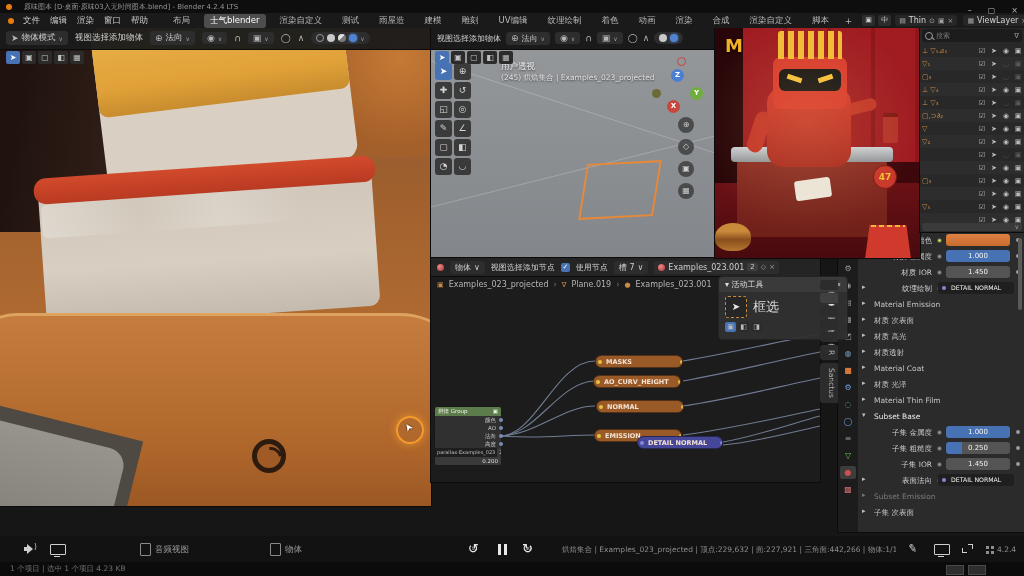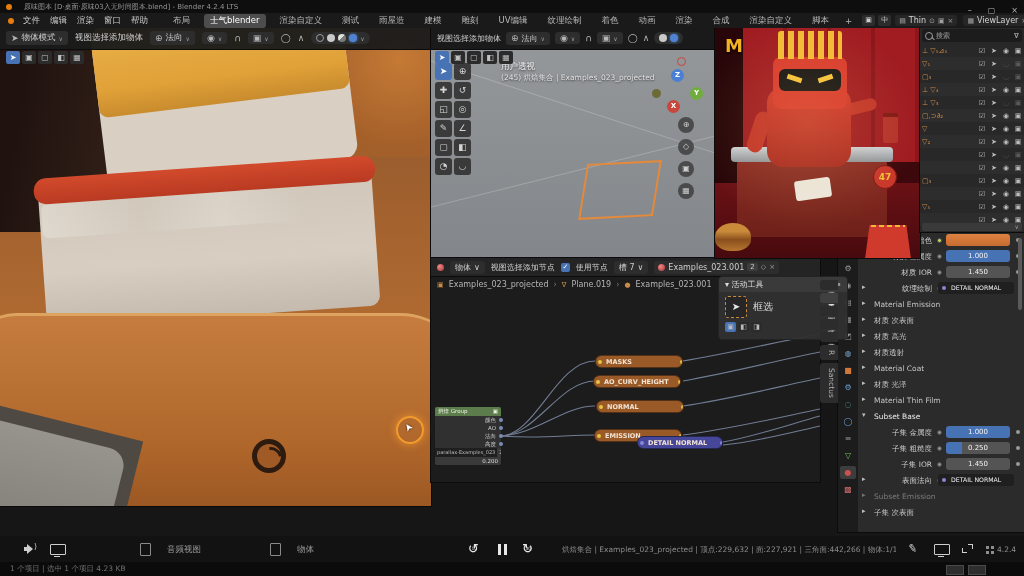--- a/index.html
+++ b/index.html
@@ -90,21 +90,21 @@
   .pv-badge{position:absolute;left:158px;top:138px;width:22px;height:22px;border-radius:50%;background:#c8372b;color:#f5c03a;font-size:9px;font-weight:bold;text-align:center;line-height:22px;border:1px solid #7c1812;}
   .pv-friesbox{position:absolute;left:150px;top:182px;width:46px;height:50px;background:#d03a2c;clip-path:polygon(10% 32%,90% 32%,100% 100%,0 100%);}
   .pv-friesbox::before{content:"";position:absolute;left:6px;top:0;width:34px;height:18px;background:repeating-linear-gradient(90deg,#f2bb35 0 5px,rgba(0,0,0,0) 5px 8px);}
   .pv-burger{position:absolute;left:0px;top:196px;width:36px;height:28px;background:linear-gradient(180deg,#c98a3a 30%,#8a4f1d 60%,#b5762f);border-radius:50% 50% 42% 42%;}
   .pv-drink{position:absolute;left:168px;top:86px;width:15px;height:26px;background:#b3332a;border-radius:2px;border-top:4px solid #801a14;}
   .pv-paper{position:absolute;left:80px;top:152px;width:36px;height:20px;background:#ebe7dd;border-radius:3px;transform:rotate(-8deg);}
   .pv-glow{position:absolute;inset:0;background:radial-gradient(circle at 45% 42%,rgba(255,200,120,.16),rgba(0,0,0,0) 62%);}
 
   
   #outliner{left:920px;top:27px;width:104px;height:205px;background:#282828;overflow:hidden;z-index:31;}
-  #outliner .osearch{display:flex;align-items:center;gap:3px;height:13px;margin:2px;background:#1c1c1c;border-radius:3px;padding:0 3px;font-weight:bold;}
+  #outliner .osearch{display:flex;align-items:center;gap:3px;height:13px;margin:2px;background:#1c1c1c;border-radius:3px;padding:0 3px;}
   .ico-search{width:6px;height:6px;border:1px solid #9a9a9a;border-radius:50%;position:relative;flex:0 0 auto;}
   .ico-search::after{content:"";position:absolute;left:5px;top:5px;width:4px;height:1px;background:#9a9a9a;transform:rotate(45deg);}
   .ofunnel{margin-left:auto;color:#9a9a9a;font-size:7px;}
   .orow{display:flex;align-items:center;height:13px;font-size:7px;padding-left:2px;}
   .orow:nth-child(even){background:#2d2d2d;}
   .oicons{flex:1;color:#cf8a45;overflow:hidden;white-space:nowrap;}
   .ock,.ocur,.oeye,.ocam{width:12px;text-align:center;color:#bdbdbd;font-size:7px;flex:0 0 auto;}
   .orow.s-hidden .oeye,.orow.s-hidden .ocam{color:#5c5c5c;}
   .obottom{position:absolute;left:2px;bottom:1px;width:100px;height:8px;background:#3a3a3a;border-radius:2px;color:#999;font-size:6px;line-height:8px;text-align:right;padding-right:3px;box-sizing:border-box;}
 
@@ -169,21 +169,21 @@
   #scrub .line{position:absolute;left:0;top:10px;width:100%;height:3px;background:#2b7cd9;}
   #scrub .handle{position:absolute;left:578px;top:5px;width:13px;height:13px;border-radius:50%;background:#3390ee;box-shadow:0 0 4px rgba(51,144,238,.9);}
   .timetxt{position:absolute;top:16px;font-size:8.5px;color:#e2e2e2;}
   #ctrlbar{left:0;top:536px;width:1024px;height:26px;background:#121212;z-index:50;}
   .spk{position:absolute;left:24px;top:8px;width:15px;height:10px;}
   .spk::before{content:"";position:absolute;left:0;top:3px;width:4px;height:4px;background:#cfcfcf;}
   .spk::after{content:"";position:absolute;left:3px;top:0;border-top:5px solid transparent;border-bottom:5px solid transparent;border-left:6px solid #cfcfcf;}
   .spk .wave{position:absolute;left:10px;top:-2px;font-size:8px;color:#cfcfcf;}
   .ico-monitor{position:absolute;width:14px;height:9px;border:1px solid #cfcfcf;border-radius:1px;}
   .ico-monitor::after{content:"";position:absolute;left:3px;bottom:-3px;width:6px;height:1px;background:#cfcfcf;}
-  .chip{position:absolute;top:7px;display:flex;align-items:center;gap:16px;font-size:8.5px;color:#9a9a9a;}
+  .chip{position:absolute;top:7px;display:flex;align-items:center;gap:4px;font-size:8.5px;color:#9a9a9a;}
   .chip .cico{width:9px;height:11px;border:1px solid #8a8a8a;border-radius:1px;}
   .pbtn{position:absolute;top:5px;color:#e8e8e8;font-size:13px;}
   .pbtn .num{position:absolute;left:3.5px;top:5px;font-size:4.5px;color:#e8e8e8;}
   .pause{position:absolute;left:498px;top:8px;width:10px;height:11px;}
   .pause::before,.pause::after{content:"";position:absolute;top:0;width:3px;height:11px;background:#e8e8e8;}
   .pause::before{left:0;} .pause::after{left:6px;}
   #statustxt{position:absolute;left:562px;top:9px;width:334px;font-size:7.5px;color:#8d8d8d;white-space:nowrap;overflow:hidden;}
   .ico-pencil{position:absolute;left:908px;top:6px;color:#d5d5d5;font-size:11px;transform:rotate(10deg);}
   .ico-full{position:absolute;left:962px;top:8px;width:11px;height:9px;}
   .ico-full::before{content:"";position:absolute;right:0;top:0;width:4px;height:4px;border-top:1px solid #cfcfcf;border-right:1px solid #cfcfcf;}
@@ -566,21 +566,21 @@
       </div>
   </div>
 
   <div id="atool" class="abs">
     <div class="ahead">
         <span><span>▾</span> <span>活动工具</span></span>
         <span>≡</span>
       </div>
     <div class="abody">
       <span class="atool-btn">➤</span>
-      <span style="font-size:10px;color:#ddd;">框选</span>
+      <span style="font-size:13px;color:#ddd;">框选</span>
     </div>
     <div class="amodes">
       <span class="amode active">▣</span>
       <span class="amode">◧</span>
       <span class="amode">◨</span>
     </div>
   </div>
 
   <div id="stabs" class="abs">
       <div class="stab">节点</div>

